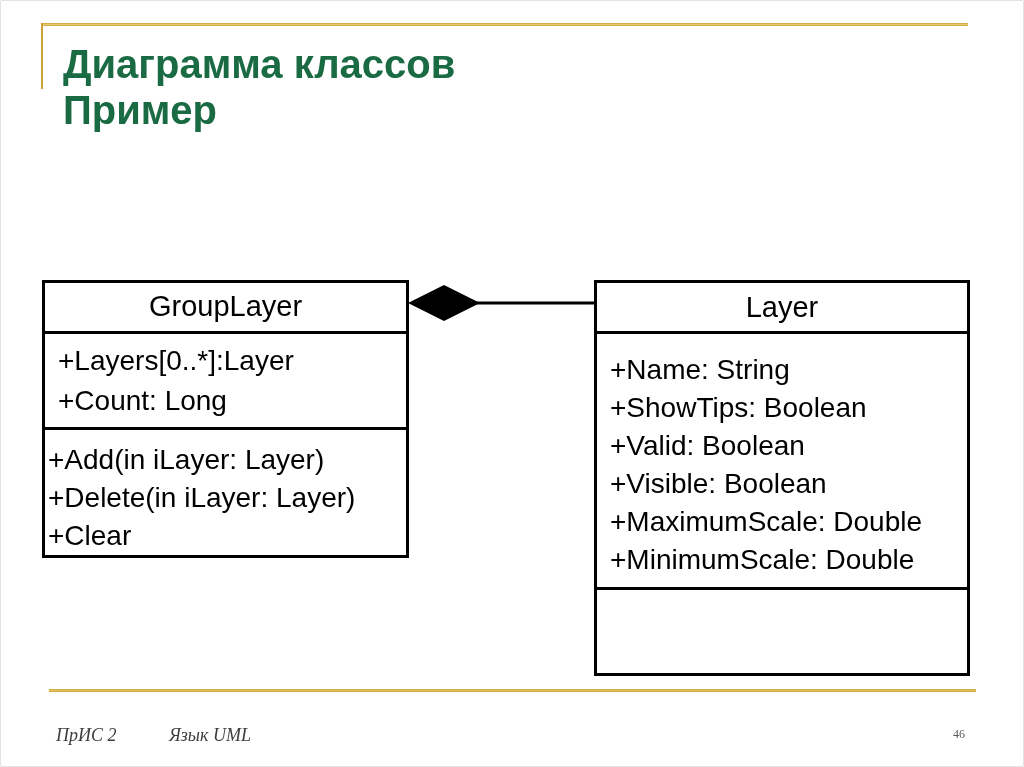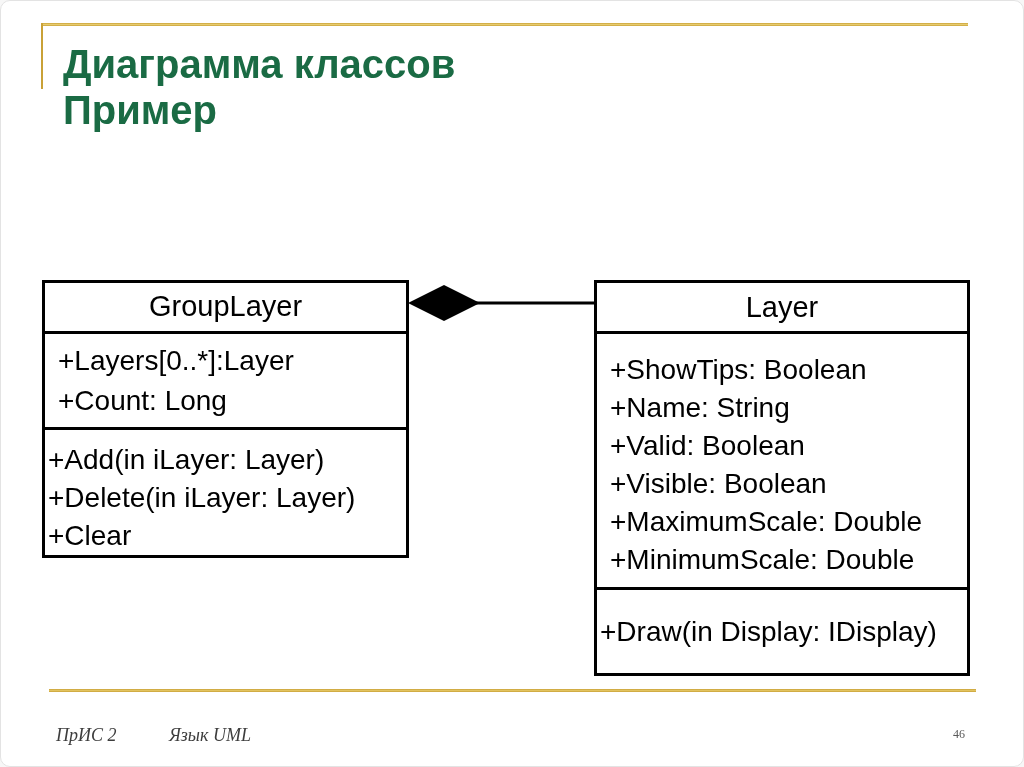--- a/index.html
+++ b/index.html
@@ -10,21 +10,21 @@
     background: #f7f7f7;
     font-family: "Liberation Sans", sans-serif;
   }
   .slide {
     position: absolute;
     left: 0; top: 0;
     width: 1022px;
     height: 765px;
     background: #ffffff;
     border: 1px solid #e3e3e3;
-    border-radius: 10px;
+    border-radius: 2px;
     overflow: hidden;
   }
   
   .gold-top-line {
     position: absolute;
     left: 40px; top: 22px;
     width: 927px; height: 3px;
     background: linear-gradient(to bottom, var(--accent-gold, #C9A137), #E6CB6E, var(--accent-gold, #C9A137));
   }
   .gold-left-line {
@@ -145,29 +145,26 @@
   </div>
 
   <svg class="connector-svg" viewBox="0 0 192 42">
     <line x1="70" y1="21" x2="192" y2="21" stroke="#000" stroke-width="3"></line>
     <polygon points="2,21 38,3 74,21 38,39" fill="#000"></polygon>
   </svg>
 
   <div class="class-box layer-box">
     <div class="compartment-title">Layer</div>
     <div class="compartment-attrs">
+      <div class="uml-line">+Name: String</div>
       <div class="uml-line">+ShowTips: Boolean</div>
-      <div class="uml-line">+Name: String</div>
       <div class="uml-line">+Valid: Boolean</div>
       <div class="uml-line">+Visible: Boolean</div>
       <div class="uml-line">+MaximumScale: Double</div>
       <div class="uml-line">+MinimumScale: Double</div>
-    </div>
-    <div class="compartment-methods">
-      <div class="uml-line">+Draw(in Display: IDisplay)</div>
     </div>
   </div>
 
   <div class="footer-line"></div>
 
   <div class="footer-text footer-course">ПрИС 2</div>
   <div class="footer-text footer-topic">Язык UML</div>
   <div class="footer-page">46</div>
 
 </div>

